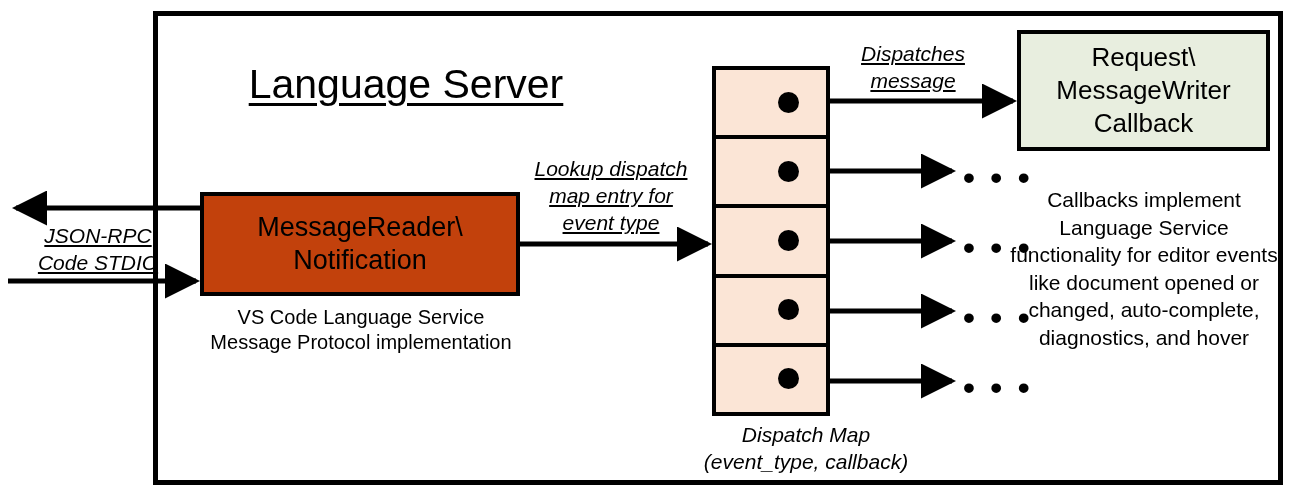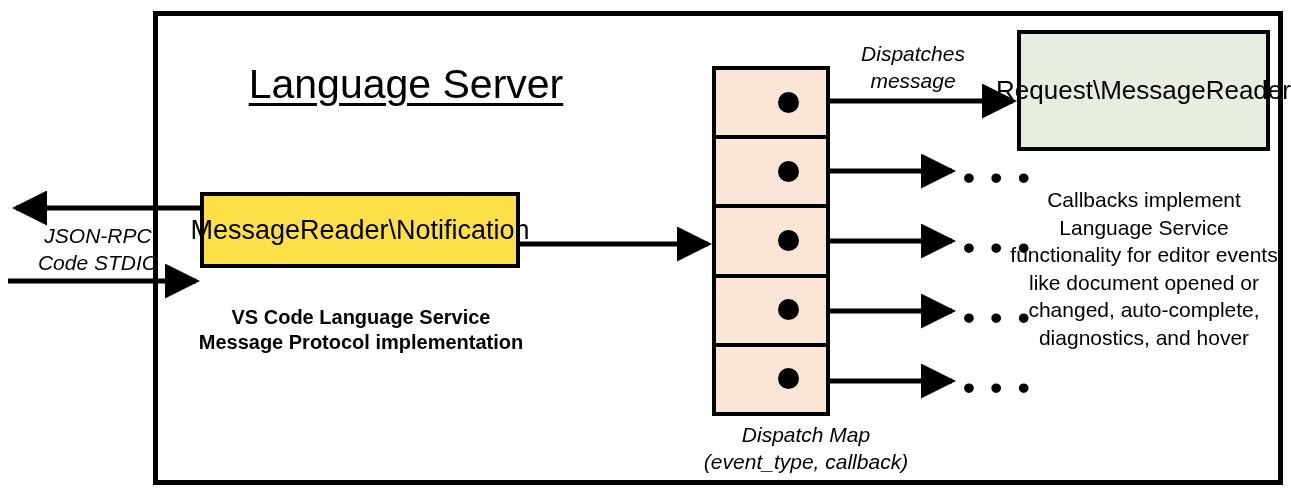--- a/index.html
+++ b/index.html
@@ -39,62 +39,63 @@
     white-space: nowrap;
     margin-top: 8px;
   }
 
   
   .node-box {
     position: absolute;
     border: 4px solid #000000;
     box-sizing: border-box;
     display: flex;
-    flex-direction: row;
+    flex-direction: column;
     align-items: center;
     justify-content: center;
     text-align: center;
   }
   .node-box .line { display: block; white-space: pre; }
 
   #message-reader-box {
     left: 200px; top: 192px;
-    width: 320px; height: 76px;
-    background: #fde047;
+    width: 320px; height: 104px;
+    background: #c2410c;
     font-size: 27px;
     line-height: 33px;
   }
 
   #callback-box {
     left: 1017px; top: 30px;
     width: 253px; height: 121px;
     background: #E8EEDF;
     font-size: 26px;
     line-height: 33px;
   }
 
   
   .caption {
     position: absolute;
     text-align: center;
     font-size: 20px;
     line-height: 25px;
   }
-  #message-reader-caption { left: 196px; top: 305px; width: 330px; font-weight: bold; }
+  #message-reader-caption { left: 196px; top: 305px; width: 330px; }
   #dispatch-map-caption  { left: 660px; top: 421px; width: 292px; font-size: 21px; line-height: 27px; font-style: italic; }
   #callback-caption      { left: 1008px; top: 186px; width: 272px; font-size: 21px; line-height: 27.5px; text-align: center; }
 
   
   .edge-label {
     position: absolute;
     font-style: italic;
     text-align: center;
     font-size: 21px;
     line-height: 27px;
     white-space: pre-line;
+    text-decoration: underline;
   }
   #label-jsonrpc   { left: 18px;  top: 222px; width: 160px; }
   #label-lookup    { left: 516px; top: 155px; width: 190px; }
   #label-dispatches{ left: 828px; top: 40px;  width: 170px; }
 
   
   #dispatch-map {
     position: absolute;
     left: 712px; top: 66px;
     width: 118px; height: 350px;
@@ -177,20 +178,23 @@
   <div class="edge-label" id="label-jsonrpc">JSON-RPC
 Code STDIO</div>
 
   <div class="node-box" id="message-reader-box">
     <span class="line">MessageReader\</span>
     <span class="line">Notification</span>
   </div>
   <div class="caption" id="message-reader-caption" style="white-space: pre-line;">VS Code Language Service
 Message Protocol implementation</div>
 
+  <div class="edge-label" id="label-lookup">Lookup dispatch
+map entry for
+event type</div>
 
   <div id="dispatch-map">
     <div class="map-row">
       <span class="map-dot"></span>
     </div>
     <div class="map-row">
       <span class="map-dot"></span>
     </div>
     <div class="map-row">
       <span class="map-dot"></span>
@@ -208,17 +212,18 @@
   <div class="edge-label" id="label-dispatches">Dispatches
 message</div>
 
   <div class="ellipsis" style="left:963px; top:171px;">• • •</div>
   <div class="ellipsis" style="left:963px; top:241px;">• • •</div>
   <div class="ellipsis" style="left:963px; top:311px;">• • •</div>
   <div class="ellipsis" style="left:963px; top:381px;">• • •</div>
 
   <div class="node-box" id="callback-box">
     <span class="line">Request\</span>
-    <span class="line">MessageReader</span>
+    <span class="line">MessageWriter</span>
+    <span class="line">Callback</span>
   </div>
   <div class="caption" id="callback-caption">Callbacks implement Language Service functionality for editor events like document opened or changed, auto-complete, diagnostics, and hover</div>
 
 </div>
 
 </body></html>

